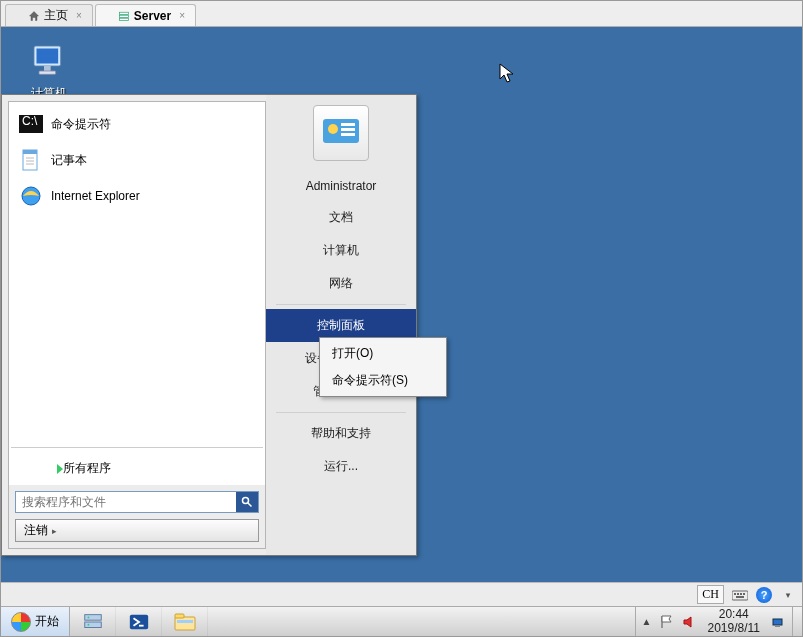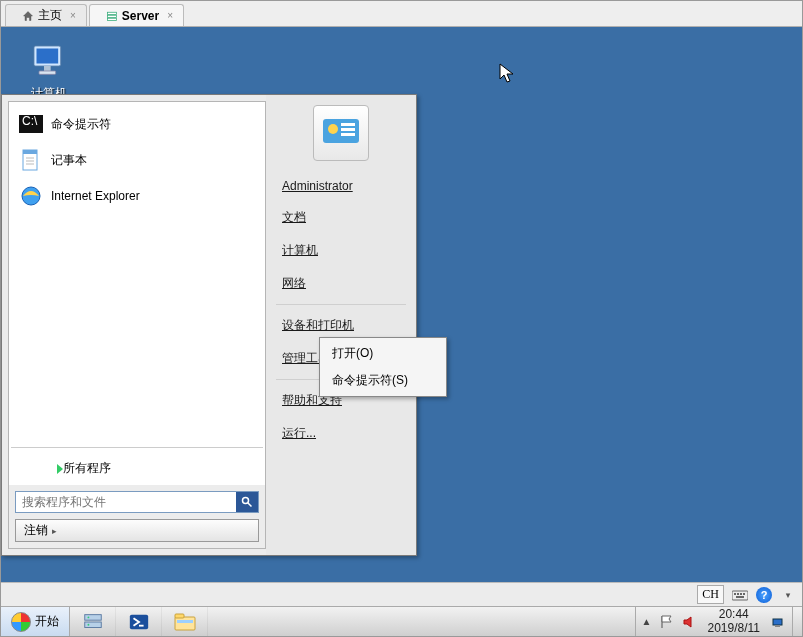--- a/index.html
+++ b/index.html
@@ -2,21 +2,21 @@
 <html><head>
 <meta charset="utf-8">
 <style>
 * { margin: 0; padding: 0; box-sizing: border-box; font-family: "Segoe UI", Tahoma, Arial, sans-serif; font-size: 12px; }
 html, body { width: 803px; height: 637px; overflow: hidden; }
 
 .outer { width: 803px; height: 637px; background: #f0f0f0; border: 1px solid #999; display: flex; flex-direction: column; }
 
 
 .tabbar { height: 26px; background: #eee; border-bottom: 1px solid #b0b0b0; display: flex; align-items: flex-end; padding-left: 4px; gap: 2px; }
-.tab { height: 22px; padding: 0 10px 0 16px; display: flex; align-items: center; gap: 4px; border: 1px solid #bbb; border-bottom: none; border-radius: 3px 3px 0 0; background: #f6f6f6; cursor: pointer; }
+.tab { height: 22px; padding: 0 10px 0 22px; display: flex; align-items: center; gap: 4px; border: 1px solid #bbb; border-bottom: none; border-radius: 3px 3px 0 0; background: #f6f6f6; cursor: pointer; }
 .tab.inactive { background: #eaeaea; }
 .tab .close { color: #888; font-size: 10px; margin-left: 4px; }
 .home-icon svg, .server-icon svg { width: 12px; height: 12px; display: block; }
 
 
 .desktop { flex: 1; position: relative; background: #3a6ea5; }
 
 
 .desktop-icon { position: absolute; left: 18px; top: 14px; width: 60px; text-align: center; color: #fff; cursor: pointer; }
 .desktop-icon .img { width: 40px; height: 40px; margin: 0 auto 4px; }
@@ -35,21 +35,21 @@
 .sm-search-row { display: flex; align-items: stretch; padding: 6px; gap: 6px; background: #ececec; flex-direction: column; }
 .search-wrap { flex: 1; display: flex; border: 1px solid #7a9bc0; background: #fff; }
 .search-input { flex: 1; border: none; outline: none; padding: 3px 6px; font-size: 12px; }
 .search-btn { width: 22px; background: #2b5797; display: flex; align-items: center; justify-content: center; cursor: pointer; }
 .search-btn svg { width: 12px; height: 12px; }
 .logoff-btn { display: flex; align-items: center; gap: 4px; padding: 2px 8px; border: 1px solid #999; background: linear-gradient(#fdfdfd,#e4e4e4); cursor: pointer; }
 .logoff-btn .chev { font-size: 9px; color: #555; }
 
 .sm-right { flex: 1; background: #e8e8e8; padding: 6px 0; display: flex; flex-direction: column; }
 .user-pic { width: 56px; height: 56px; margin: 4px auto 10px; border: 1px solid #bbb; border-radius: 4px; background: linear-gradient(#fff,#e8e8e8); display: flex; align-items: center; justify-content: center; }
-.right-item { padding: 8px 16px; cursor: pointer; color: #1a1a1a; font-family: "SimSun", Arial; display: flex; align-items: center; justify-content: flex-start; text-decoration: underline; }
+.right-item { padding: 8px 16px; cursor: pointer; color: #1a1a1a; font-family: "SimSun", Arial; display: flex; align-items: center; justify-content: center; }
 .right-item.sel { background: #1e3f8a; color: #fff; }
 .right-item .sub-arrow { font-size: 10px; color: #555; }
 .right-sep { height: 1px; background: #cfcfcf; margin: 4px 10px; }
 
 
 .context-menu { position: absolute; left: 318px; bottom: 185px; width: 128px; background: #f5f5f5; border: 1px solid #888; box-shadow: 2px 2px 4px rgba(0,0,0,.3); padding: 2px; }
 .ctx-item { padding: 5px 10px; cursor: pointer; font-family: "SimSun", Arial; }
 
 
 .cursor { position: absolute; left: 498px; top: 36px; pointer-events: none; }
@@ -189,20 +189,23 @@
         <div class="right-item">
             <span>文档</span>
           </div>
         <div class="right-item">
             <span>计算机</span>
           </div>
         <div class="right-item">
             <span>网络</span>
           </div>
         <div class="right-sep"></div>
+        <div class="right-item sel">
+            <span>控制面板</span>
+          </div>
         <div class="right-item">
             <span>设备和打印机</span>
           </div>
         <div class="right-item">
             <span>管理工具</span>
             <span class="sub-arrow">▶</span>
           </div>
         <div class="right-sep"></div>
         <div class="right-item">
             <span>帮助和支持</span>

